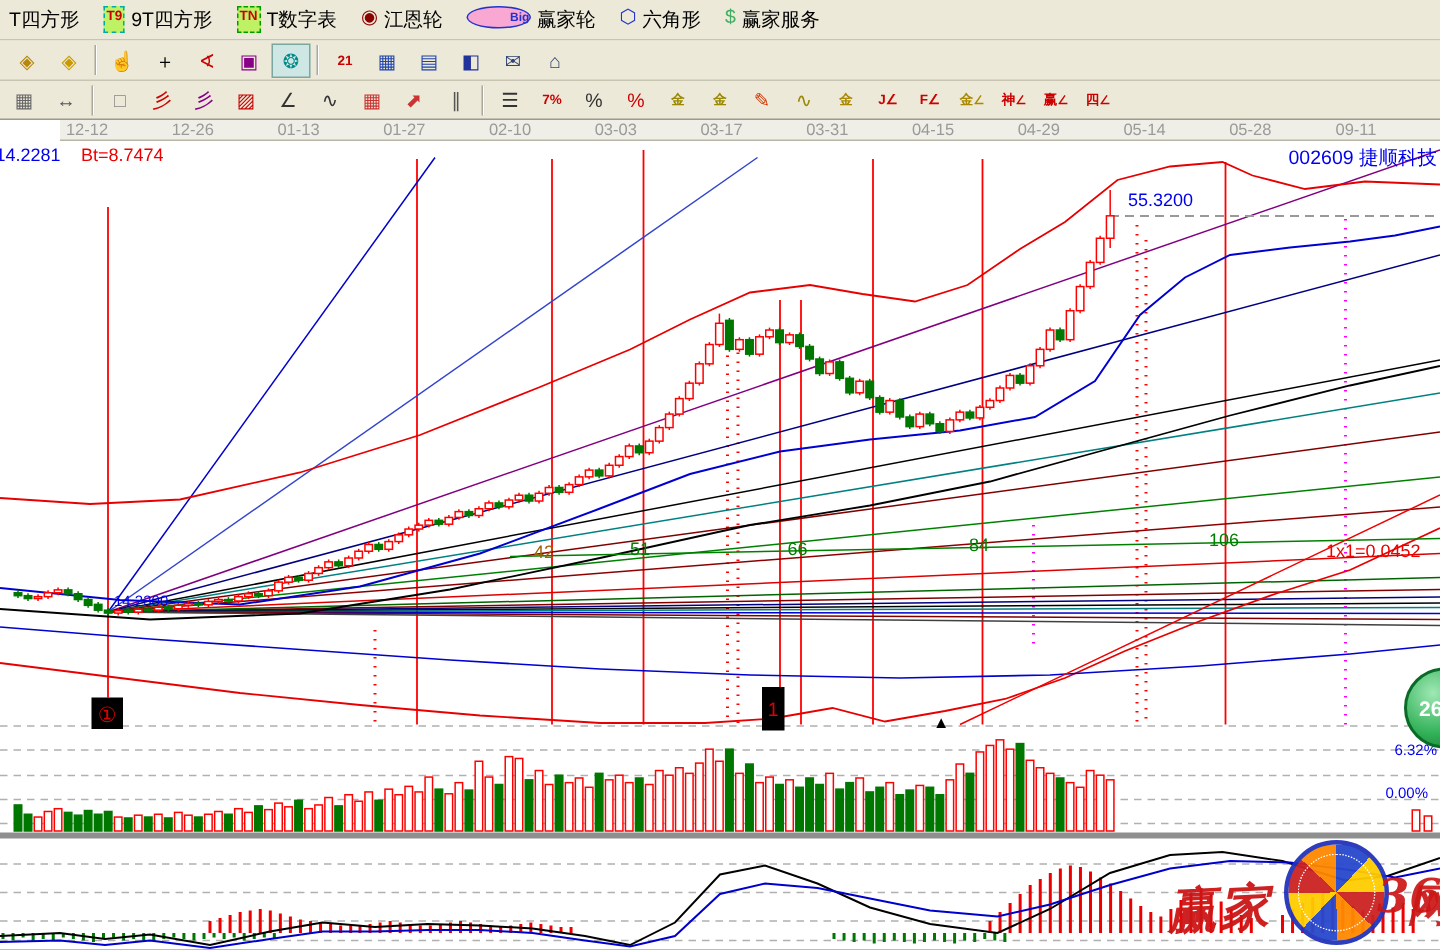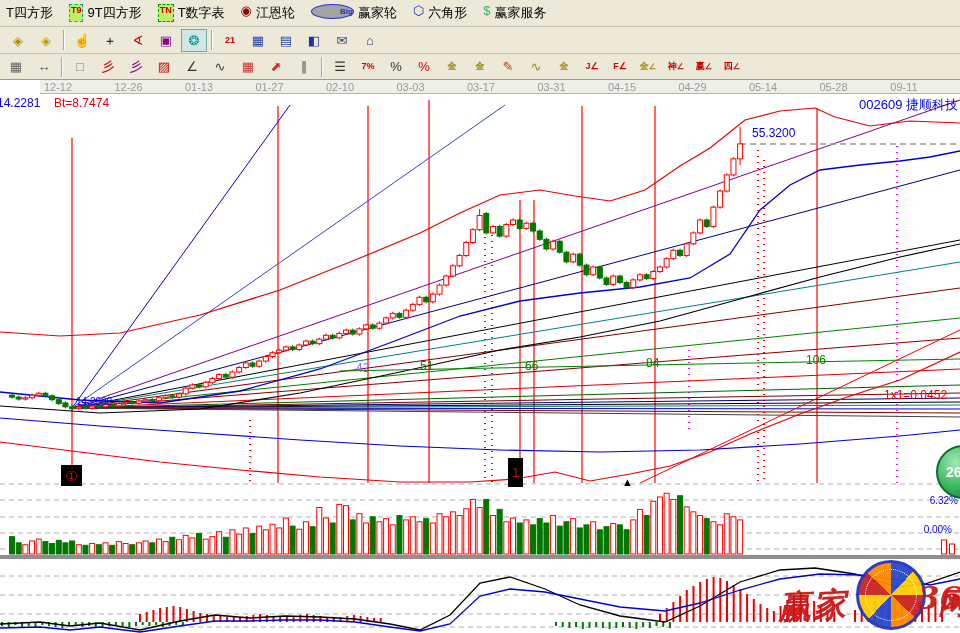--- a/index.html
+++ b/index.html
@@ -8,21 +8,21 @@
   
   .bar{position:absolute;left:0;width:960px;background:#ece9d8;box-sizing:border-box;}
   #menubar{top:0;height:27px;border-bottom:1px solid #c8c5b2;display:flex;align-items:center;padding-left:6px;}
   #toolbar1{top:27px;height:27px;border-bottom:1px solid #c8c5b2;display:flex;align-items:center;padding-left:4px;}
   #toolbar2{top:54px;height:26px;border-bottom:1px solid #9c9a8c;display:flex;align-items:center;padding-left:2px;}
   #dateaxis{top:80px;height:14px;background:#f0efe7;border-bottom:1px solid #b8b5a4;margin-left:40px;}
   .menu-item{display:flex;gap:4px;margin-right:16px;font-size:13px;color:#000;cursor:default;}
   .mini-box{font-size:9px;font-weight:bold;color:#cc0000;border:1px dashed #00aaaa;padding:0 1px;background:#bef264;line-height:11px;}
   .mini-box.green{border-color:#009900;}
   .mini-circle{font-size:8px;font-weight:bold;color:#2233cc;border:1px solid #2233cc;border-radius:50%;
-               width:13px;height:13px;display:flex;align-items:center;justify-content:center;background:#a3a3a3;padding-left:28px;}
+               width:13px;height:13px;display:flex;align-items:center;justify-content:center;background:#f9a8d4;padding-left:28px;}
   .mico{font-size:13px;line-height:13px;}
   .tbtn{min-width:24px;height:21px;display:flex;align-items:center;justify-content:center;
         font-size:13px;line-height:13px;border:1px solid transparent;margin:0 1px;cursor:default;white-space:nowrap;}
   .tbtn.active{background:#cfe7e4;border:1px solid #7aa7a0;}
   .tbtn .two{font-size:9px;font-weight:bold;}
   .tsep{width:1px;height:20px;background:#aca899;border-right:1px solid #fff;margin:0 3px;}
   .date-tick{position:absolute;top:1px;transform:translateX(-50%);font-size:11px;color:#9a9a9a;}
   
   .lbl{position:absolute;white-space:nowrap;}
   #chart-svg{position:absolute;top:94px;left:0;}
@@ -731,26 +731,26 @@
       <line x1="663.2" y1="622" x2="663.2" y2="627" stroke="#007700" stroke-width="2"></line>
       <line x1="669.9" y1="622" x2="669.9" y2="628" stroke="#007700" stroke-width="2"></line>
       <polyline points="0,624 40,622 70,626 100,623 140,630 180,621 215,615 250,618 285,616 320,617 355,619 390,624 420,630 450,615 480,583 510,577 545,589 580,605 620,616 665,622 700,606 740,582 780,570 815,568 855,574 897,587 925,584 960,572" fill="none" stroke="#000000" stroke-width="1.3"></polyline>
       <polyline points="0,628 40,627 70,630 100,627 140,632 180,626 215,621 250,621 285,620 320,620 355,622 390,627 420,631 450,624 480,596 510,589 545,592 580,599 620,607 665,611 700,603 740,590 780,579 820,574 860,575 900,580 930,585 960,579" fill="none" stroke="#0000cc" stroke-width="1.3"></polyline>
     </svg>
 
   <div class="lbl" style="left:-3px;top:96px;font-size:12px;color:#0000ee;">14.2281</div>
   <div class="lbl" style="left:54px;top:96px;font-size:12px;color:#ee0000;">Bt=8.7474</div>
   <div class="lbl" style="right:2px;top:96px;font-size:13px;color:#0000ee;">002609 捷顺科技</div>
   <div class="lbl" style="left:752px;top:126px;font-size:12px;color:#0000ee;">55.3200</div>
-  <div class="lbl" style="left:884px;top:360px;font-size:12px;color:#ee0000;margin-top:28px;">1x1=0.0452</div>
+  <div class="lbl" style="left:884px;top:360px;font-size:12px;color:#ee0000;">1x1=0.0452</div>
   <div class="lbl" style="left:76px;top:396px;font-size:10px;color:#0000ee;">14.2300</div>
   <div class="lbl" style="right:2px;top:495px;font-size:10px;color:#0000ee;">6.32%</div>
   <div class="lbl" style="right:8px;top:524px;font-size:10px;color:#0000ee;">0.00%</div>
   <div id="cycles">
-      <span class="lbl" style="left: 356px; top: 361px; font-size: 12px; color: #8b5cf6;">42</span>
+      <span class="lbl" style="left: 356px; top: 361px; font-size: 12px; color: #a16207;">42</span>
       <span class="lbl" style="left: 420px; top: 359px; font-size: 12px; color: rgb(0, 128, 0);">51</span>
       <span class="lbl" style="left: 525px; top: 359px; font-size: 12px; color: rgb(0, 128, 0);">66</span>
       <span class="lbl" style="left: 646px; top: 356px; font-size: 12px; color: rgb(0, 128, 0);">84</span>
       <span class="lbl" style="left: 806px; top: 353px; font-size: 12px; color: rgb(0, 128, 0);">106</span>
     </div>
 
   <div class="blackbox" style="left:61px;top:465px;width:21px;height:21px;font-size:14px;">①</div>
   <div class="blackbox" style="left:508px;top:458px;width:15px;height:29px;font-size:13px;">1</div>
   <div class="lbl" style="left:622px;top:476px;font-size:11px;color:#000;">▲</div>
 

